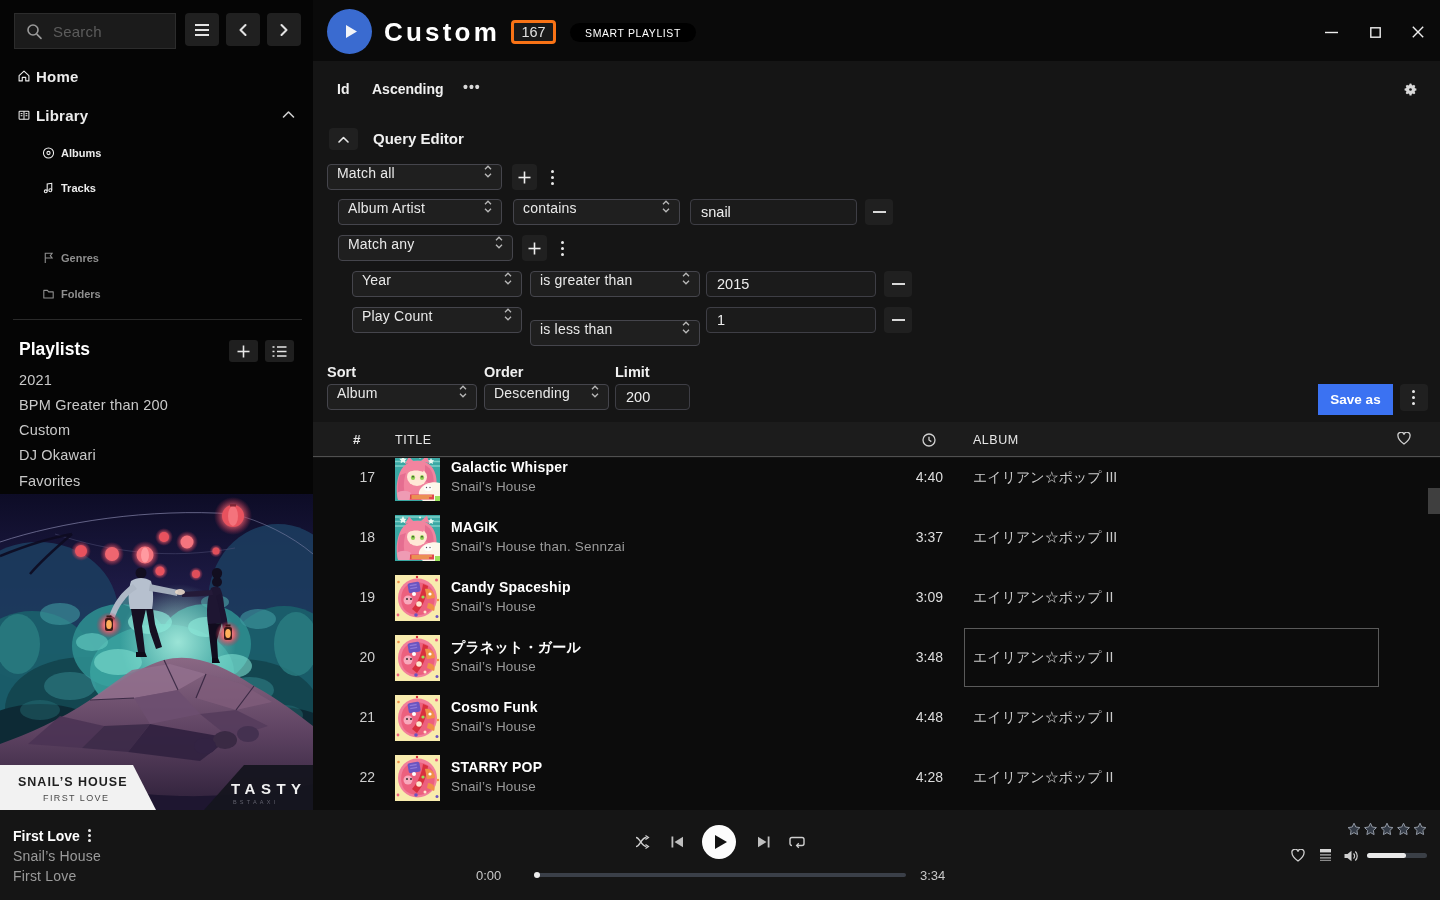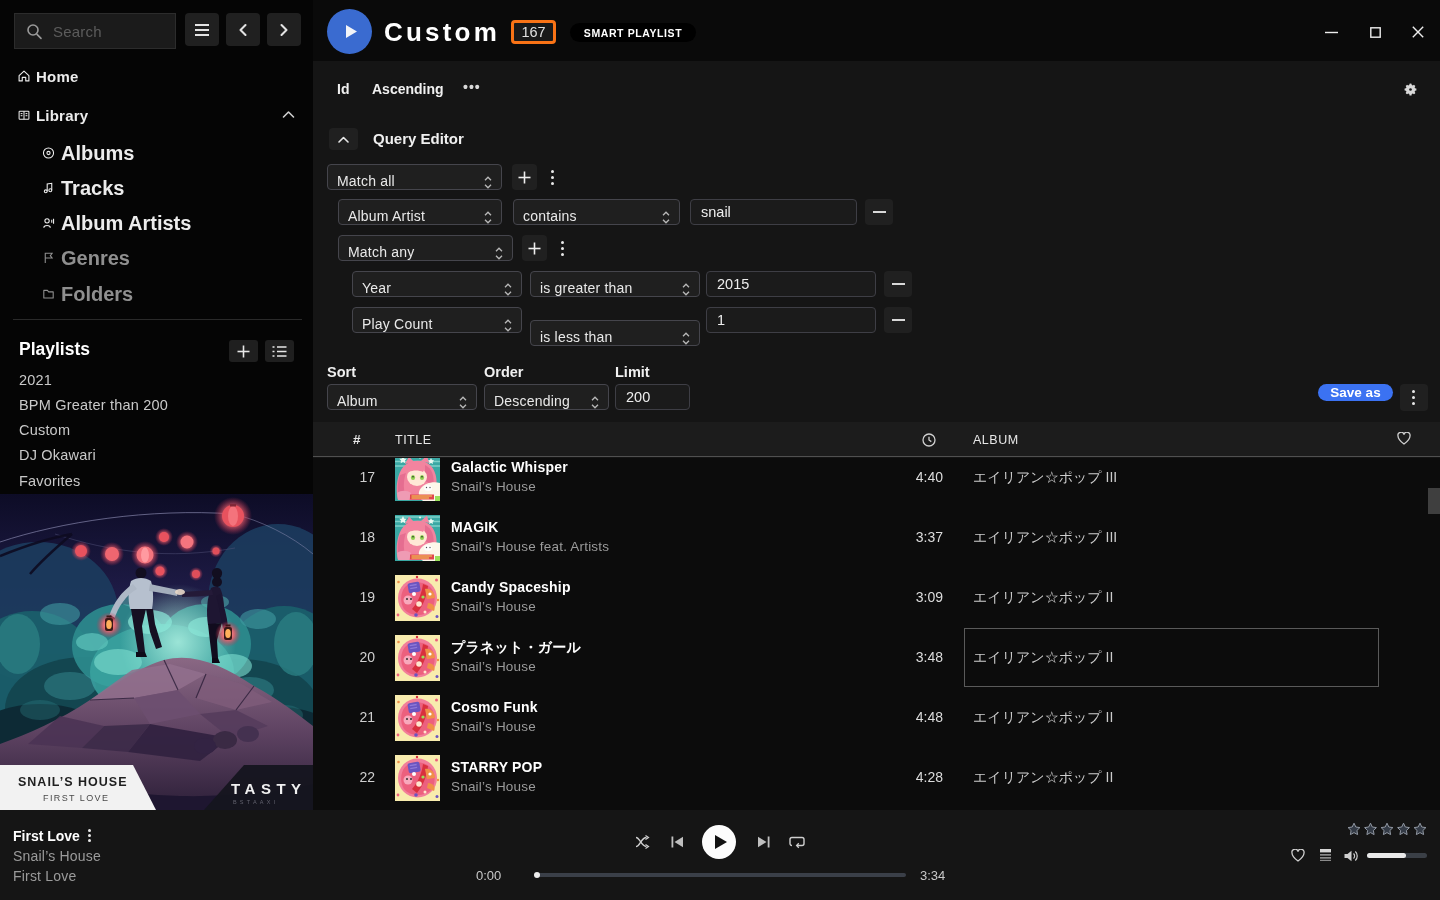--- a/index.html
+++ b/index.html
@@ -6,47 +6,47 @@
 html,body{width:1440px;height:900px;overflow:hidden;background:#0c0c0c;font-family:"Liberation Sans",sans-serif}
 #app{position:relative;width:1440px;height:900px}
 
 #side{position:absolute;left:0;top:0;width:313px;height:810px;background:#050505;overflow:hidden}
 #search{position:absolute;left:14px;top:13px;width:162px;height:36px;background:#1b1b1b;border:1px solid #2c2c2c;display:flex;align-items:center;padding-left:11px}
 #search .ph{color:#5c5c5c;font-size:15px;margin-left:10px;letter-spacing:.2px}
 .sbtn{position:absolute;top:13px;width:34px;height:33px;background:#202020;border-radius:4px;display:flex;align-items:center;justify-content:center}
 .nav{position:absolute;left:0;width:313px;height:28px;display:flex;align-items:center;color:#ececec;font-weight:700;font-size:15px;letter-spacing:.2px}
 .nav .ic{position:absolute;left:17px;top:50%;transform:translateY(-50%);width:14px;height:14px}
 .nav .lab{position:absolute;left:36px}
-.nav2{position:absolute;left:0;width:313px;height:26px;display:flex;align-items:center;color:#ececec;font-weight:700;font-size:20px}
+.nav2{position:absolute;left:0;width:313px;height:26px;display:flex;align-items:center;color:#ececec;font-weight:700;font-size:11px}
 .nav2 .ic{position:absolute;left:42px;top:50%;transform:translateY(-50%);width:13px;height:13px}
 .nav2 .lab{position:absolute;left:61px}
 .dim{color:#8f8f8f!important}
 #sdiv{position:absolute;left:13px;top:319px;width:289px;height:1px;background:#2a2a2a}
 #plh{position:absolute;left:19px;top:339px;color:#fff;font-weight:700;font-size:17.5px}
 .plitem{position:absolute;left:19px;width:280px;height:24px;color:#c9c9c9;font-size:14.5px;display:flex;align-items:center;letter-spacing:.2px}
 .pbtn{position:absolute;width:29px;height:22px;background:#1f1f1f;border-radius:3px;display:flex;align-items:center;justify-content:center}
 
 #main{position:absolute;left:313px;top:0;width:1127px;height:810px;background:#151515}
 #mhead{position:absolute;left:0;top:0;width:1127px;height:61px;background:#0a0a0a}
 #playbig{position:absolute;left:14px;top:9px;width:45px;height:45px;border-radius:50%;background:#3a6bd0;display:flex;align-items:center;justify-content:center}
 #ptitle{position:absolute;left:71px;top:17px;color:#fff;font-weight:700;font-size:26px;letter-spacing:3.2px}
 #pcount{position:absolute;left:198px;top:20px;width:45px;height:24px;background:#191919;border:3px solid #f97316;border-radius:4px;color:#e0e0e0;font-size:14.5px;display:flex;align-items:center;justify-content:center}
-#spill{position:absolute;left:257px;top:23px;width:126px;height:19px;background:#000;border-radius:10px;color:#fff;font-weight:700;font-size:10.5px;letter-spacing:.6px;display:flex;align-items:center;justify-content:center}
+#spill{position:absolute;left:257px;top:23px;width:126px;height:19px;background:#000;border-radius:10px;color:#fff;font-weight:400;font-size:10.5px;letter-spacing:.6px;display:flex;align-items:center;justify-content:center}
 .wbtn{position:absolute;top:0;width:46px;height:64px;display:flex;align-items:center;justify-content:center}
 #tb-id{position:absolute;left:24px;top:81px;color:#f0f0f0;font-weight:700;font-size:14px}
 #tb-asc{position:absolute;left:59px;top:81px;color:#f0f0f0;font-weight:700;font-size:14px}
 #tb-dots{position:absolute;left:150px;top:79px;color:#d8d8d8;font-weight:700;font-size:14px;letter-spacing:1px}
 
 .qlab{position:absolute;color:#f0f0f0;font-weight:700;font-size:14.5px}
-.sel{position:absolute;height:26px;background:#1f1f1f;border:1px solid #45454c;border-radius:4px;display:flex;align-items:flex-end;justify-content:space-between;padding:0 9px;color:#e9e9e9;font-weight:400;font-size:14px;letter-spacing:.2px}
+.sel{position:absolute;height:26px;background:#1f1f1f;border:1px solid #45454c;border-radius:4px;display:flex;align-items:flex-start;justify-content:space-between;padding:0 9px;color:#e9e9e9;font-weight:400;font-size:14px;letter-spacing:.2px}
 .inp{position:absolute;height:26px;background:#1b1b1b;border:1px solid #3e3e45;border-radius:4px;display:flex;align-items:center;padding:0 10px;color:#ededed;font-weight:400;font-size:14.5px}
 .qbtn{position:absolute;width:25px;height:26px;background:#202020;border-radius:4px;display:flex;align-items:center;justify-content:center}
 .vdots{position:absolute;width:4px;display:flex;flex-direction:column;justify-content:space-between;height:15px}
 .vdots i{width:3.2px;height:3.2px;border-radius:50%;background:#e8e8e8}
-#saveas{position:absolute;left:1005px;top:384px;width:75px;height:17px;background:#3b72f2;border-radius:11px;color:#fff;font-weight:700;font-size:13.5px;display:flex;align-items:center;justify-content:center}
+#saveas{position:absolute;left:1005px;top:384px;width:75px;height:31px;background:#3b72f2;border-radius:0;color:#fff;font-weight:700;font-size:13.5px;display:flex;align-items:center;justify-content:center}
 
 #lhead{position:absolute;left:0;top:422px;width:1127px;height:35px;background:#1c1c1c;border-bottom:1px solid #505050;color:#e8e8e8}
 #rows{position:absolute;left:0;top:458px;width:1127px;height:352px;background:#0c0c0c;overflow:hidden}
 .row{position:absolute;left:0;width:1127px;height:60px}
 .rnum{position:absolute;top:21px;width:62px;text-align:right;color:#cfcfcf;font-size:14px}
 .thumb{position:absolute;left:82px;top:7px;width:45px;height:46px;overflow:hidden}
 .rtitle{position:absolute;left:138px;top:11px;color:#fff;font-weight:700;font-size:14px;letter-spacing:.2px}
 .rartist{position:absolute;left:138px;top:31px;color:#9b9b9b;font-size:13.5px;letter-spacing:.2px}
 .rdur{position:absolute;left:570px;top:21px;width:60px;text-align:right;color:#dcdcdc;font-size:14px}
 .ralbum{position:absolute;left:660px;top:21px;color:#cccccc;font-size:14px}
@@ -182,31 +182,20 @@
   <div class="nav2" style="top:175px">
         <svg class="ic" viewBox="0 0 18 18">
           <g fill="none" stroke="#ededed" stroke-width="1.5">
             <path d="M7.2 13.5 V3.5 L13.5 2.5 V12"></path>
             <circle cx="5.2" cy="13.6" r="2"></circle>
             <circle cx="11.5" cy="12.1" r="2"></circle>
           </g>
         </svg>
         <span class="lab">Tracks</span>
       </div>
-  <div class="nav2" style="top:210px">
-        <svg class="ic" viewBox="0 0 18 18">
-          <g fill="none" stroke="#ededed" stroke-width="1.5">
-            <circle cx="7" cy="6" r="3"></circle>
-            <path d="M2.5 15.5 C2.5 11.5 11.5 11.5 11.5 15.5"></path>
-            <path d="M13.5 4.5 V8.5"></path>
-            <path d="M16 3 V10"></path>
-          </g>
-        </svg>
-        <span class="lab">Album Artists</span>
-      </div>
   <div class="nav2 dim" style="top:245px">
         <svg class="ic" viewBox="0 0 18 18">
           <g fill="none" stroke="#909090" stroke-width="1.5">
             <path d="M4.5 16 V2.5 H14 L11.5 5.75 L14 9 H4.5"></path>
           </g>
         </svg>
         <span class="lab">Genres</span>
       </div>
   <div class="nav2 dim" style="top:281px">
         <svg class="ic" viewBox="0 0 18 18">
@@ -596,21 +585,21 @@
           <div class="rartist">Snail’s House</div>
           <div class="rdur">4:40</div>
           <div class="ralbum">エイリアン☆ポップ III</div>
         </div>
     <div class="row" style="top:50px">
           <div class="rnum">18</div>
           <div class="thumb"><svg width="45" height="46" viewBox="0 0 45 46">
               <use href="#c3"></use>
             </svg></div>
           <div class="rtitle">MAGIK</div>
-          <div class="rartist">Snail’s House feat. Artists</div>
+          <div class="rartist">Snail’s House than. Sennzai</div>
           <div class="rdur">3:37</div>
           <div class="ralbum">エイリアン☆ポップ III</div>
         </div>
     <div class="row" style="top:110px">
           <div class="rnum">19</div>
           <div class="thumb"><svg width="45" height="46" viewBox="0 0 45 46">
               <use href="#c2"></use>
             </svg></div>
           <div class="rtitle">Candy Spaceship</div>
           <div class="rartist">Snail’s House</div>

